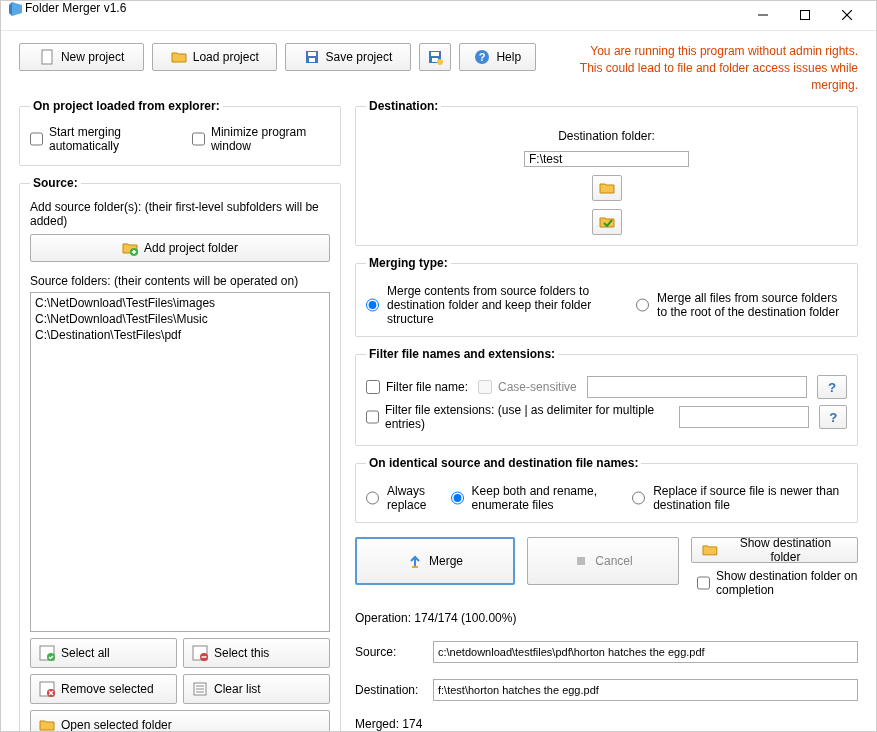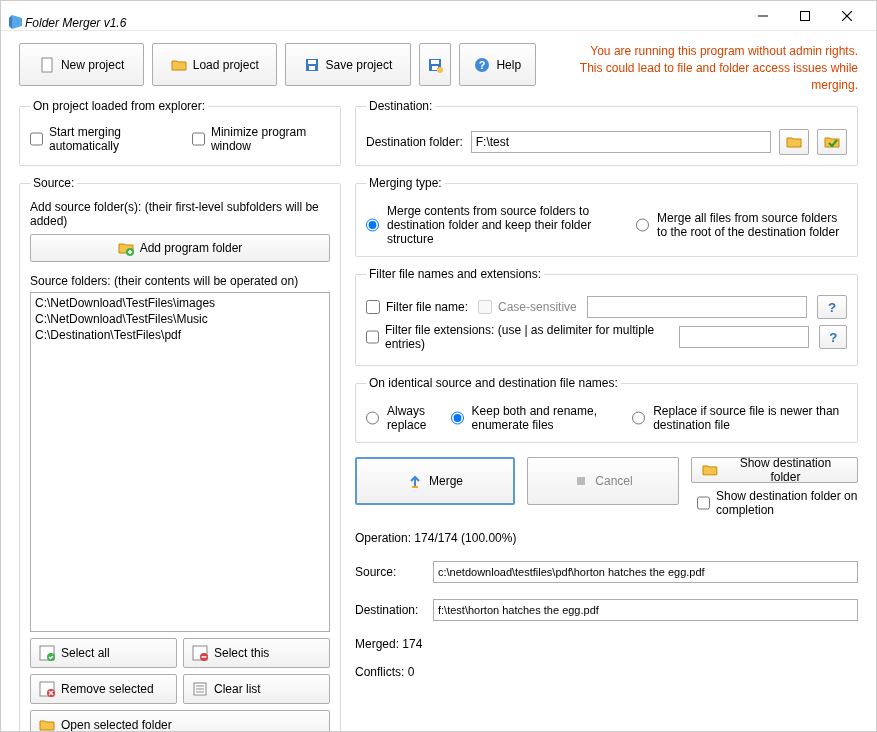--- a/index.html
+++ b/index.html
@@ -1,41 +1,41 @@
 <!DOCTYPE html>
 <html><head>
 <meta charset="utf-8">
 <style>
 * { box-sizing: border-box; margin: 0; padding: 0; }
 body { font-family: "Segoe UI", Tahoma, sans-serif; font-size: 12px; background: #fff; color: #000; width: 877px; height: 732px; overflow: hidden; border: 1px solid #ccc; }
-.titlebar { height: 30px; display: flex; align-items: flex-end; padding: 0 8px; background: #fff; border-bottom: 1px solid #e8e8e8; font-style: italic; }
+.titlebar { height: 30px; display: flex; align-items: flex-start; padding: 0 8px; background: #fff; border-bottom: 1px solid #e8e8e8; }
 .titlebar .title { flex: 1; font-size: 12px; }
 .titlebar .win-btn { width: 42px; height: 28px; display: flex; align-items: center; justify-content: center; cursor: pointer; }
 .toolbar-row { display: flex; align-items: flex-start; padding: 12px 18px 6px 18px; gap: 8px; }
-.btn { height: 43px; background: linear-gradient(#fefefe,#f0f0f0); border: 1px solid #adadad; border-radius: 2px; display: inline-flex; align-items: center; justify-content: center; gap: 6px; font-size: 12px; cursor: pointer; padding: 0 10px; }
+.btn { height: 28px; background: linear-gradient(#fefefe,#f0f0f0); border: 1px solid #adadad; border-radius: 2px; display: inline-flex; align-items: center; justify-content: center; gap: 6px; font-size: 12px; cursor: pointer; padding: 0 10px; }
 .btn.wide { width: 130px; }
 .btn.icon-only { width: 34px; padding: 0; }
 .warning { margin-left: auto; text-align: right; color: #d94400; font-size: 12px; line-height: 1.4; }
 .content { display: flex; padding: 0 18px 14px 18px; gap: 14px; }
 .left { width: 322px; display: flex; flex-direction: column; gap: 10px; }
 .right { flex: 1; display: flex; flex-direction: column; gap: 10px; }
 fieldset { border: 1px solid #d9d9d9; border-radius: 2px; padding: 10px; }
-fieldset > legend { font-size: 12px; padding: 0 3px; }
+fieldset > legend { font-size: 12px; padding: 0 3px; font-weight: bold; }
 .checkbox-row { display: flex; align-items: center; gap: 18px; padding: 2px 0; }
 label.cb { display: inline-flex; align-items: center; gap: 6px; cursor: pointer; }
 input[type=checkbox] { width: 14px; height: 14px; }
 input[type=radio] { width: 14px; height: 14px; }
 .add-src-btn { width: 100%; height: 28px; margin-top: 6px; }
 .src-folders-label { margin-top: 4px; margin-bottom: 4px; }
 .listbox { width: 100%; height: 340px; border: 1px solid #adadad; background: #fff; font-size: 12px; padding: 2px; overflow: auto; }
 .listbox .item { padding: 1px 2px; white-space: nowrap; }
 .btn-grid { display: grid; grid-template-columns: 1fr 1fr; gap: 6px; margin-top: 6px; }
 .btn-grid .btn { width: 100%; justify-content: flex-start; padding-left: 8px; height: 30px; }
 .btn-grid .btn.span2 { grid-column: 1 / 3; }
-.dest-row { display: flex; align-items: center; gap: 8px; margin-top: 6px; }
+.dest-row { display: flex; align-items: center; gap: 8px; margin-top: 6px; flex-direction: column; }
 .text-input { height: 22px; border: 1px solid #adadad; padding: 0 4px; font-size: 12px; font-family: inherit; background: #fff; }
 .dest-row .text-input { flex: 1; }
 .icon-btn { width: 30px; height: 26px; background: linear-gradient(#fefefe,#f0f0f0); border: 1px solid #adadad; border-radius: 2px; display: inline-flex; align-items: center; justify-content: center; cursor: pointer; }
 .radio-col { display: flex; flex-direction: row; gap: 8px; margin-top: 4px; }
 label.rb { display: inline-flex; align-items: center; gap: 8px; cursor: pointer; }
 .filter-row { display: flex; align-items: center; gap: 10px; margin: 4px 0; }
 .filter-row .text-input { flex: 1; }
 .help-btn { width: 30px; height: 24px; background: linear-gradient(#fefefe,#f0f0f0); border: 1px solid #adadad; border-radius: 2px; display: inline-flex; align-items: center; justify-content: center; color: #3272b8; font-weight: bold; cursor: pointer; }
 .disabled-text { color: #888; }
 .action-row { display: flex; gap: 12px; margin-top: 4px; }
@@ -153,21 +153,21 @@
       <div>Add source folder(s): (their first-level subfolders will be added)</div>
       <button class="btn add-src-btn">
         <span class="ico">
             <svg viewBox="0 0 16 16">
               <path d="M1 4h5l1 1h8v8H1z" fill="#f6c249" stroke="#c48a0a"></path>
               <circle cx="12" cy="12" r="4" fill="#40b04a"></circle>
               <line x1="12" y1="10" x2="12" y2="14" stroke="#fff" stroke-width="1.5"></line>
               <line x1="10" y1="12" x2="14" y2="12" stroke="#fff" stroke-width="1.5"></line>
             </svg>
           </span>
-        <span>Add program folder</span>
+        <span>Add project folder</span>
       </button>
       <div class="src-folders-label" style="margin-top:12px">Source folders: (their contents will be operated on)</div>
       <div class="listbox">
         <div class="item">C:\NetDownload\TestFiles\images</div>
         <div class="item">C:\NetDownload\TestFiles\Music</div>
         <div class="item">C:\Destination\TestFiles\pdf</div>
       </div>
       <div class="btn-grid">
         <button class="btn">
             <span class="ico">

